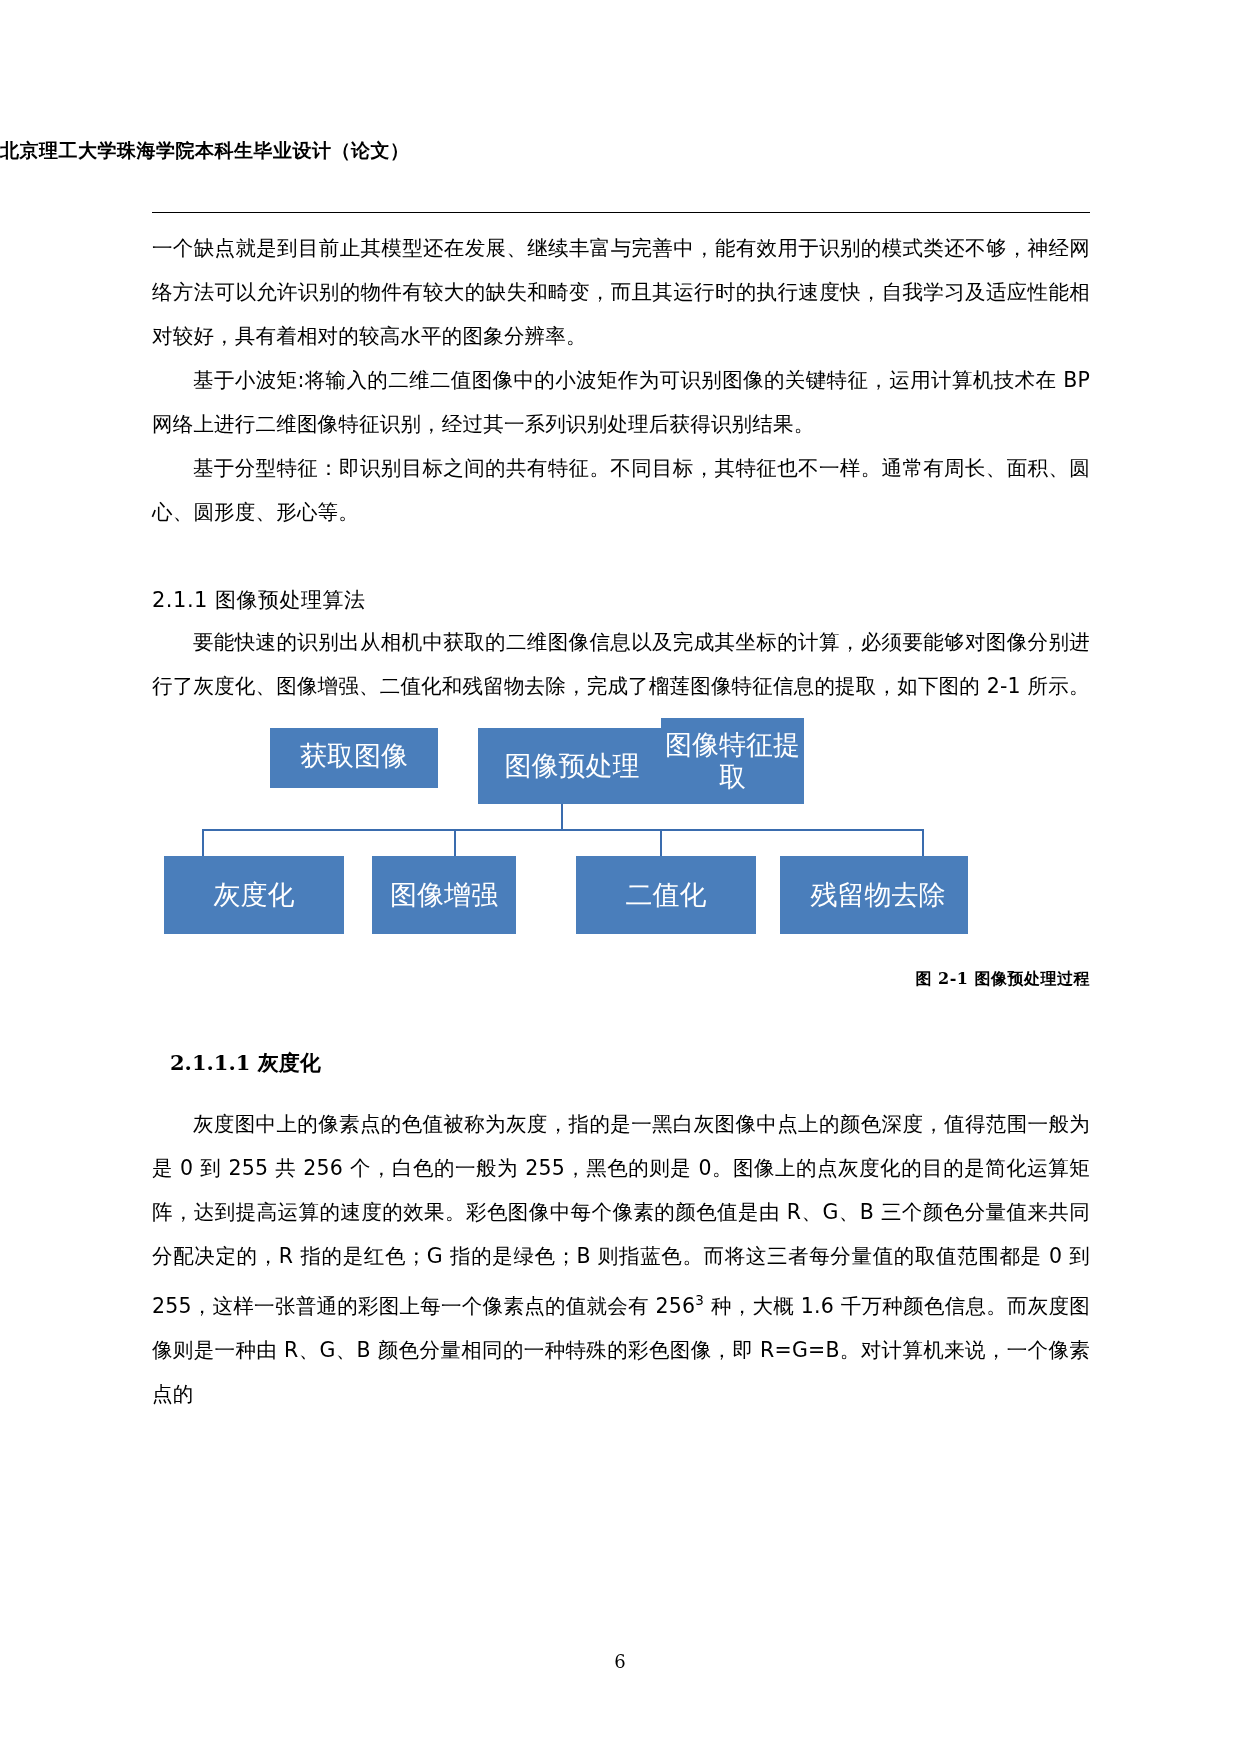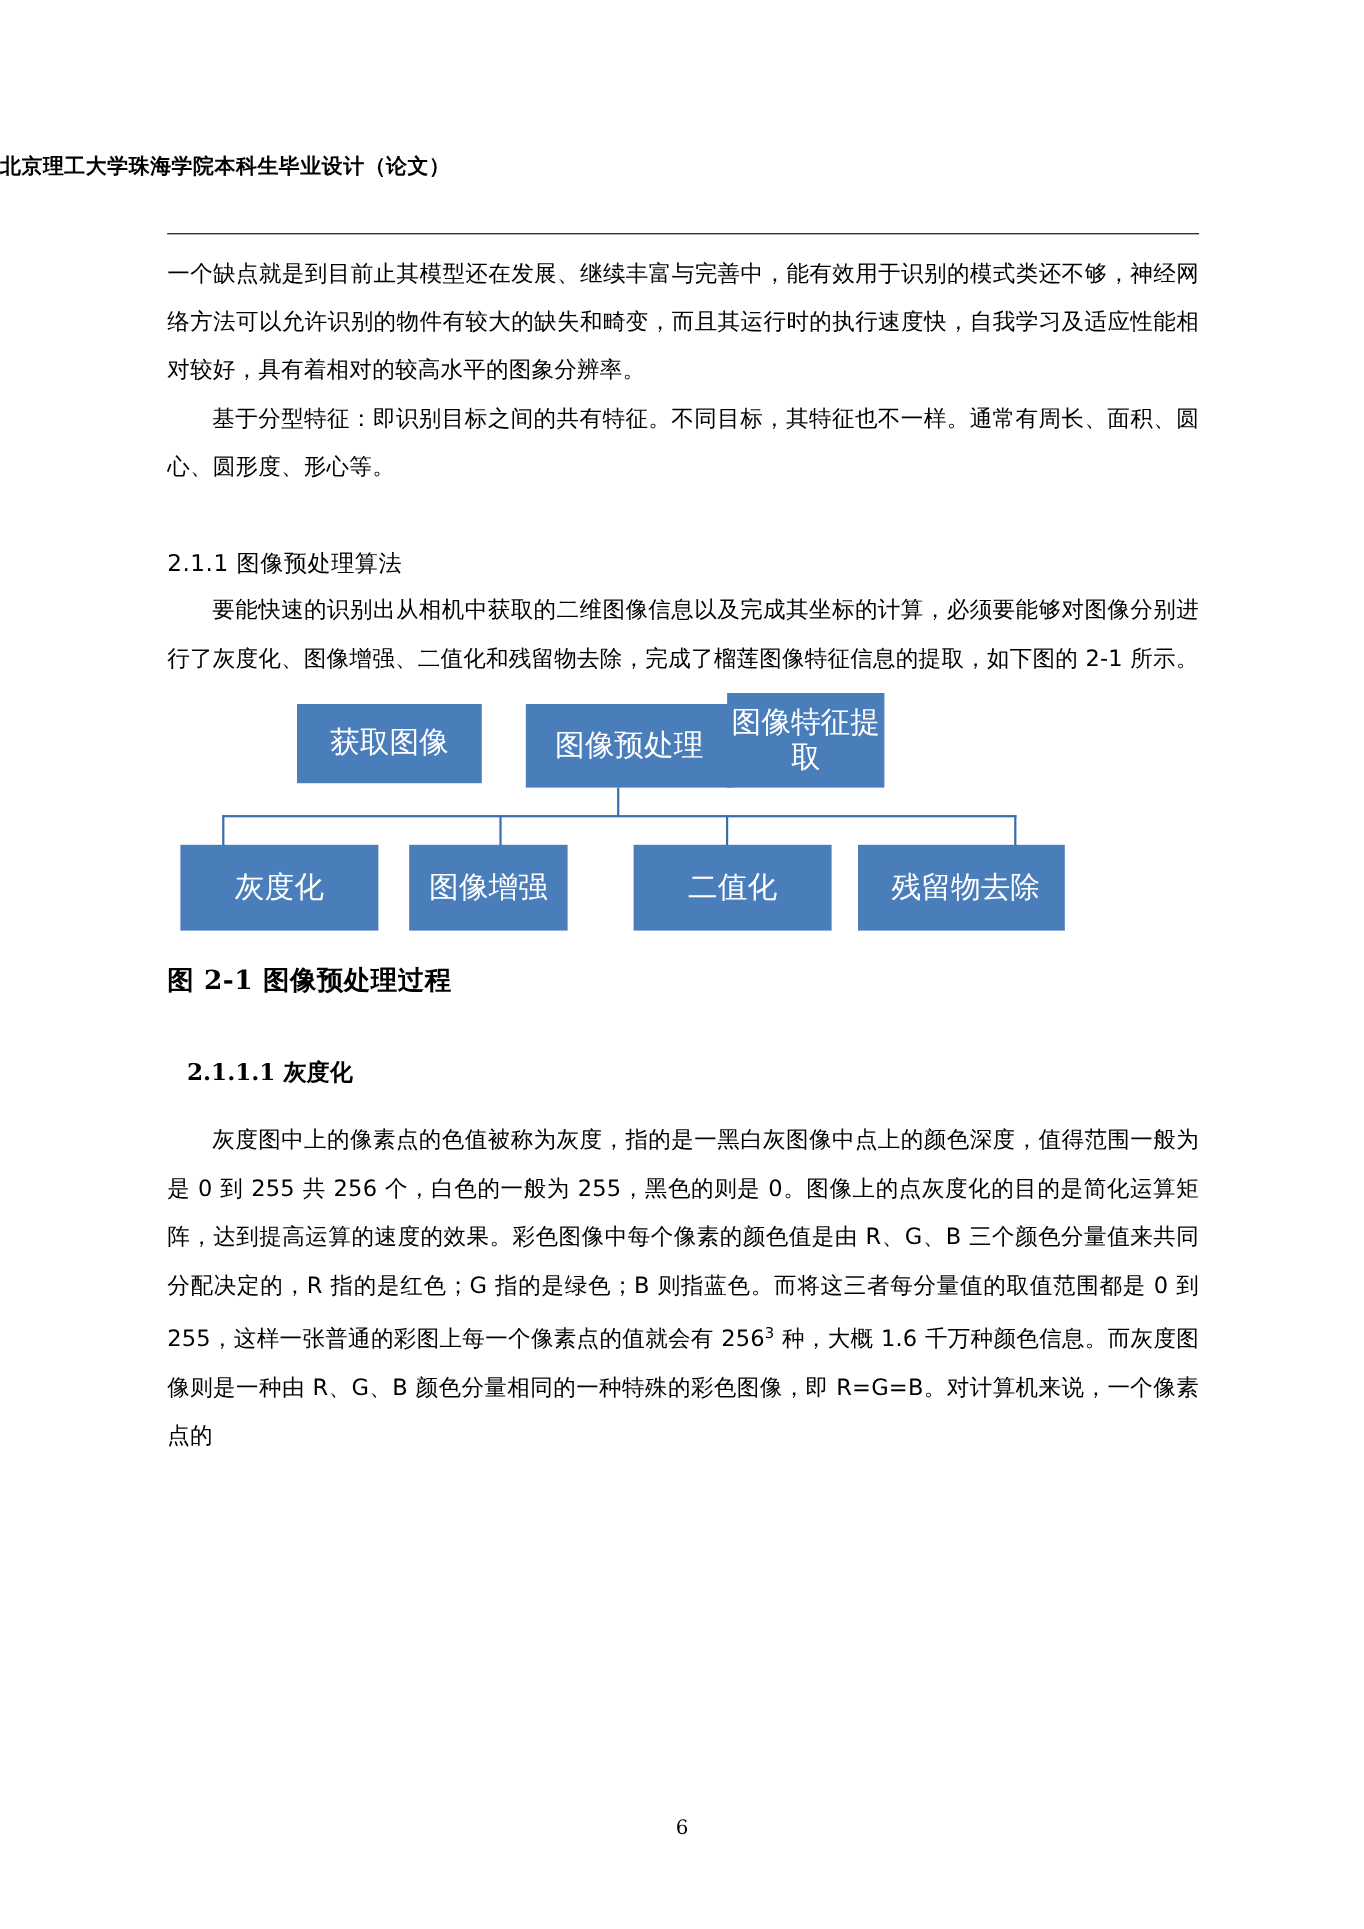--- a/index.html
+++ b/index.html
@@ -95,24 +95,24 @@
     font-size: 27px;
     line-height: 32px;
     box-sizing: border-box;
     padding: 2px 4px;
   }
   .connector {
     position: absolute;
     background: #3A6CAE;
   }
   .fig-caption {
-    text-align: left;
+    text-align: right;
     font-family: "DejaVu Serif", serif;
     font-weight: bold;
-    font-size: 24px;
+    font-size: 16px;
     line-height: 34px;
     margin-top: 8px;
     letter-spacing: 0.5px;
   }
 
   .page-number {
     position: absolute;
     left: 0;
     bottom: 82px;
     width: 1240px;
@@ -127,32 +127,33 @@
 
 <div class="page">
 
   <div class="header-title">北京理工大学珠海学院本科生毕业设计（论文）</div>
   <div class="header-rule"></div>
 
   <div class="content">
 
     <p class="body">一个缺点就是到目前止其模型还在发展、继续丰富与完善中，能有效用于识别的模式类还不够，神经网络方法可以允许识别的物件有较大的缺失和畸变，而且其运行时的执行速度快，自我学习及适应性能相对较好，具有着相对的较高水平的图象分辨率。</p>
 
+    <p class="body indent">基于小波矩:将输入的二维二值图像中的小波矩作为可识别图像的关键特征，运用计算机技术在 BP 网络上进行二维图像特征识别，经过其一系列识别处理后获得识别结果。</p>
 
     <p class="body indent">基于分型特征：即识别目标之间的共有特征。不同目标，其特征也不一样。通常有周长、面积、圆心、圆形度、形心等。</p>
 
     <div class="gap-lg"></div>
 
     <h3 class="sec">2.1.1 图像预处理算法</h3>
 
     <p class="body indent">要能快速的识别出从相机中获取的二维图像信息以及完成其坐标的计算，必须要能够对图像分别进行了灰度化、图像增强、二值化和残留物去除，完成了榴莲图像特征信息的提取，如下图的 2-1 所示。</p>
 
     <div class="figure">
 
-      <div class="fbox" style="left:118px; top:14px; width:168px; height:72px;">
+      <div class="fbox" style="left:118px; top:14px; width:168px; height:60px;font-family:Liberation Mono, monospace;">
         <span>获取图像</span>
       </div>
 
       <div class="fbox" style="left:326px; top:14px; width:188px; height:76px;">
         <span>图像预处理</span>
       </div>
 
       <div class="fbox" style="left:509px; top:4px; width:143px; height:86px;">
         <span>图像特征提取</span>
       </div>

